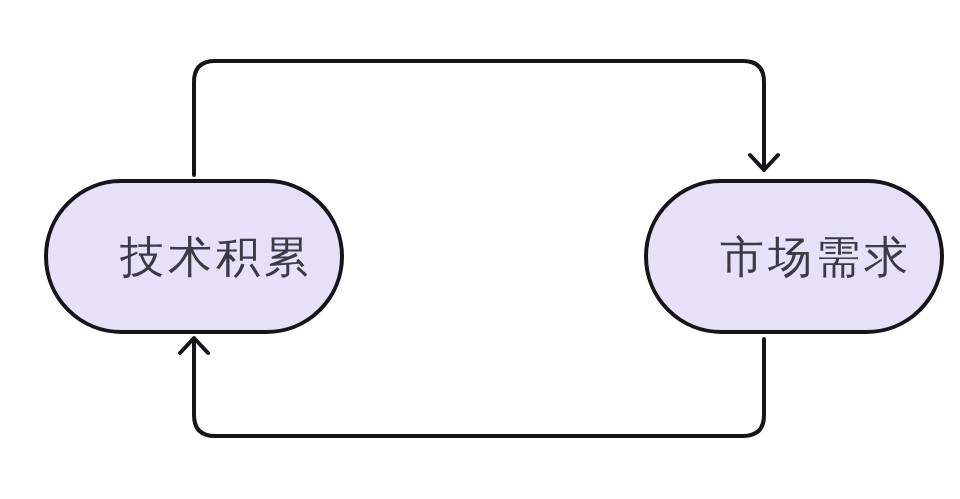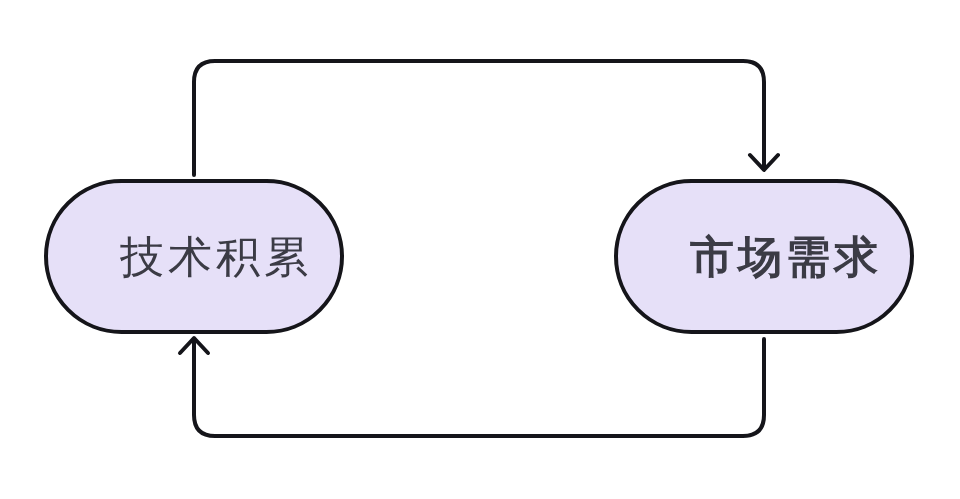--- a/index.html
+++ b/index.html
@@ -44,21 +44,21 @@
   .node-label {
     font-size: 44px;
     letter-spacing: 4px;
     color: var(--text, #3b3b45);
     white-space: nowrap;
     line-height: 1;
     padding-left: 4px; 
     margin-left: 40px;
   }
   .node-tech   { left: 44px;  top: 179px; }
-  .node-market { left: 614px; top: 179px; font-weight: bold; }
+  .node-market { left: 644px; top: 179px; }
 </style>
 </head>
 <body>
 
 <div class="canvas">
 
   <svg class="edges-layer" width="960" height="499" viewBox="0 0 960 499">
 
     <path class="edge" d="M 194 175 L 194 82 Q 194 61 215 61 L 743 61 Q 764 61 764 82 L 764 169"></path>
     <path class="edge" d="M 750 155 L 764 170 L 778 155"></path>

